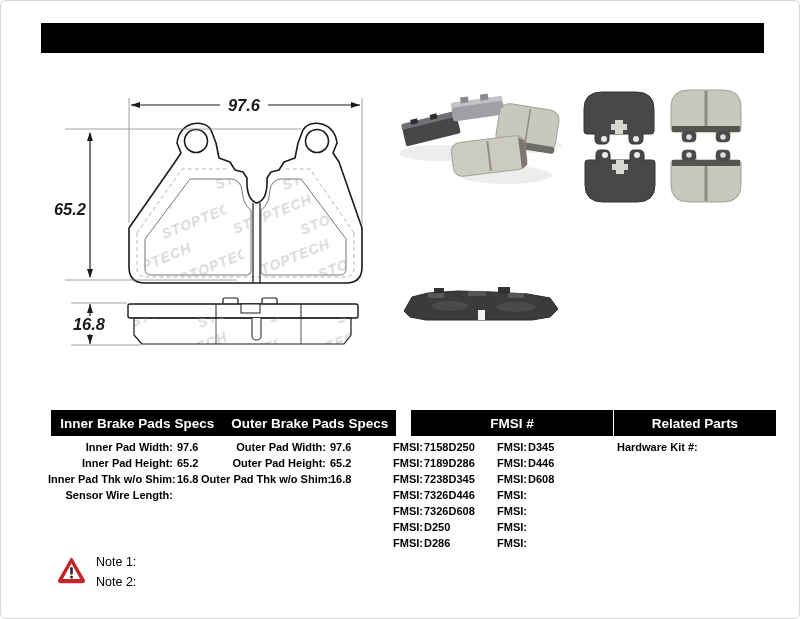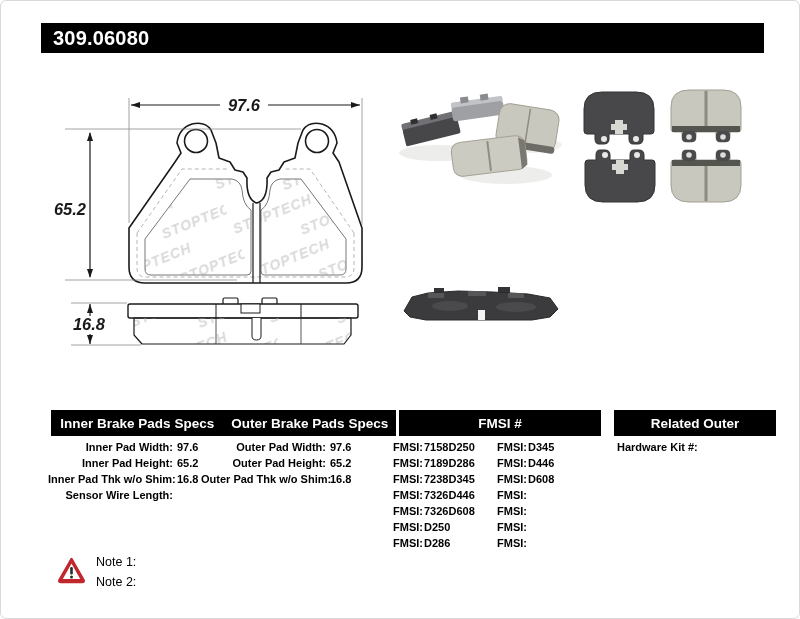--- a/index.html
+++ b/index.html
@@ -7,21 +7,21 @@
         font-family:"Liberation Sans",sans-serif;color:#000;border:1px solid #d9d9d9;box-sizing:border-box;border-radius:6px;}
   
   .hdr{position:absolute;left:40px;top:22px;width:723px;height:30px;background:#000;
        color:#fff;display:flex;justify-content:space-between;align-items:center;
        padding:0 12px;box-sizing:border-box;font-weight:bold;font-size:20px;letter-spacing:.2px;}
   
   .bar{position:absolute;top:409px;height:26px;background:#000;color:#fff;display:flex;
        align-items:center;justify-content:center;font-weight:bold;font-size:13.5px;margin-left:12px;}
   .bar-specs{left:38px;width:345px;}
   .bar-specs span{flex:1;text-align:center;}
-  .bar-fmsi{left:386px;width:202px;}
+  .bar-fmsi{left:398px;width:202px;}
   .bar-related{left:601px;width:162px;}
   
   .speccol{position:absolute;top:438px;font-size:11px;font-weight:bold;line-height:16px;}
   .speccol.inner{left:30px;margin-left:17px;}
   .speccol.outer{left:200px;}
   .specrow{display:flex;height:16px;align-items:center;white-space:nowrap;}
   .speclabel{width:125px;text-align:right;}
   .specval{margin-left:4px;}
   .fmsicol{position:absolute;top:438px;font-size:11px;font-weight:bold;line-height:16px;}
   .fmsicol.c1{left:392px;}
@@ -38,21 +38,20 @@
   .notetext{margin-left:5px;font-weight:normal;}
   
   .svgabs{position:absolute;}
 </style>
 </head>
 <body>
 
 <div class="page">
 
   <div class="hdr">
-    <span>309.06080</span>
   </div>
 
   <svg class="svgabs" style="left:30px;top:90px;" width="350" height="270" viewBox="30 90 350 270">
     <defs>
       <pattern id="wm" width="130" height="48" patternUnits="userSpaceOnUse" patternTransform="rotate(-22)">
         <text x="0" y="16" font-size="14" font-weight="bold" font-style="italic" fill="#d9d9d9" letter-spacing="1">STOPTECH</text>
         <text x="62" y="42" font-size="14" font-weight="bold" font-style="italic" fill="#d9d9d9" letter-spacing="1">STOPTECH</text>
       </pattern>
     </defs>
 
@@ -181,21 +180,21 @@
   </svg>
 
   <div class="bar bar-specs">
     <span>Inner Brake Pads Specs</span>
     <span>Outer Brake Pads Specs</span>
   </div>
   <div class="bar bar-fmsi">
     <span>FMSI #</span>
   </div>
   <div class="bar bar-related">
-    <span>Related Outer</span>
+    <span>Related Parts</span>
   </div>
 
   <div class="speccol inner">
 
       <div class="specrow">
         <span class="speclabel">Inner Pad Width:</span>
         <span class="specval">97.6</span>
       </div>
 
       <div class="specrow">

